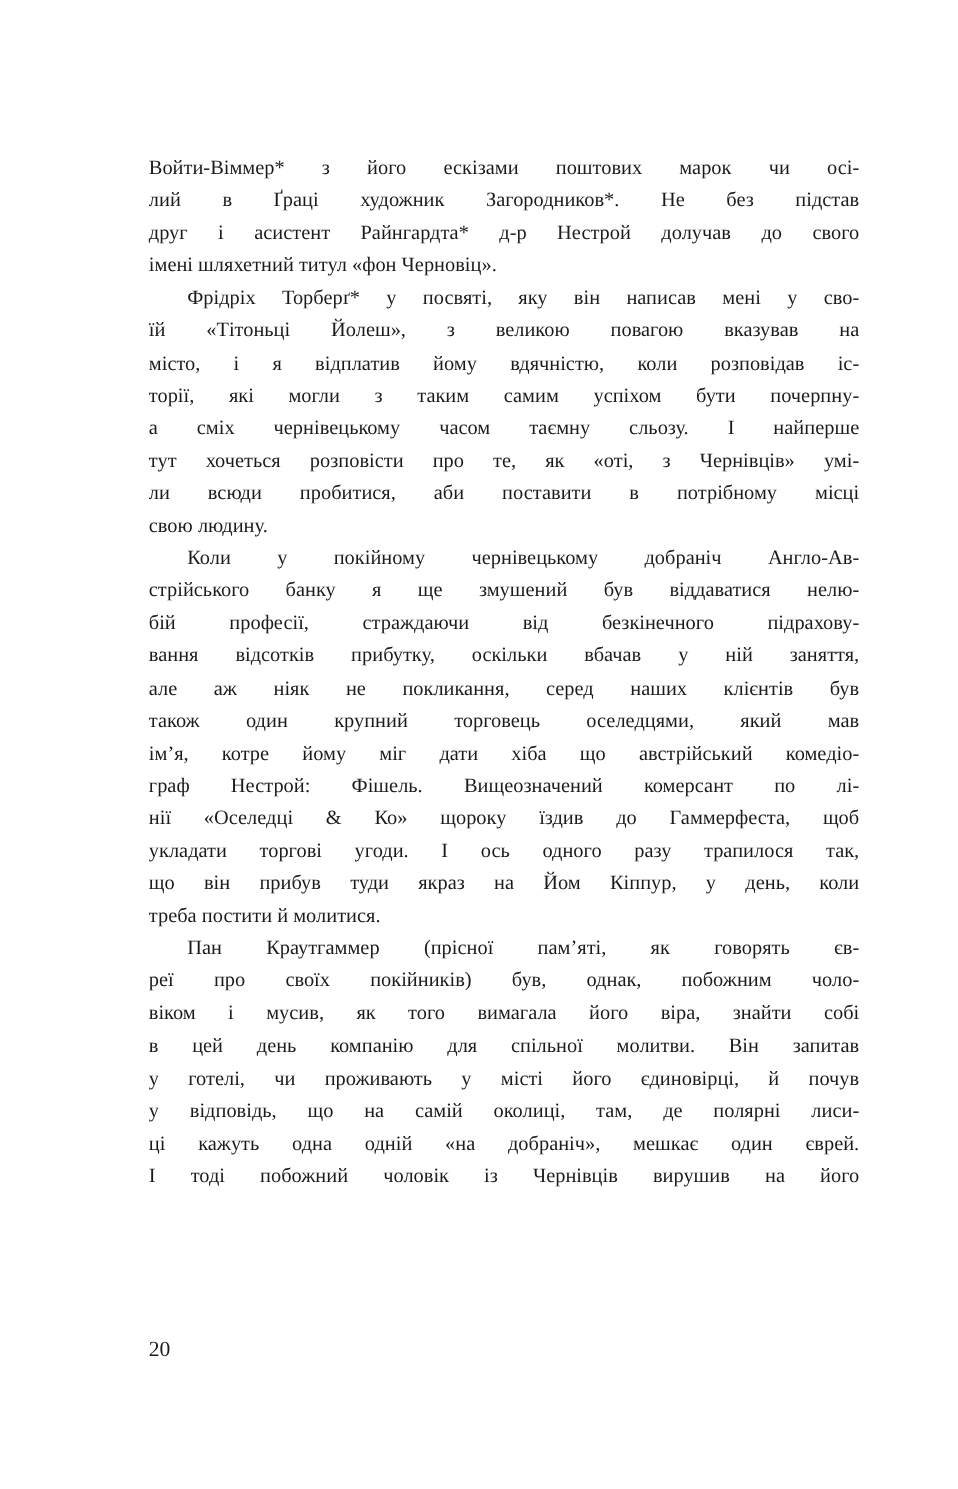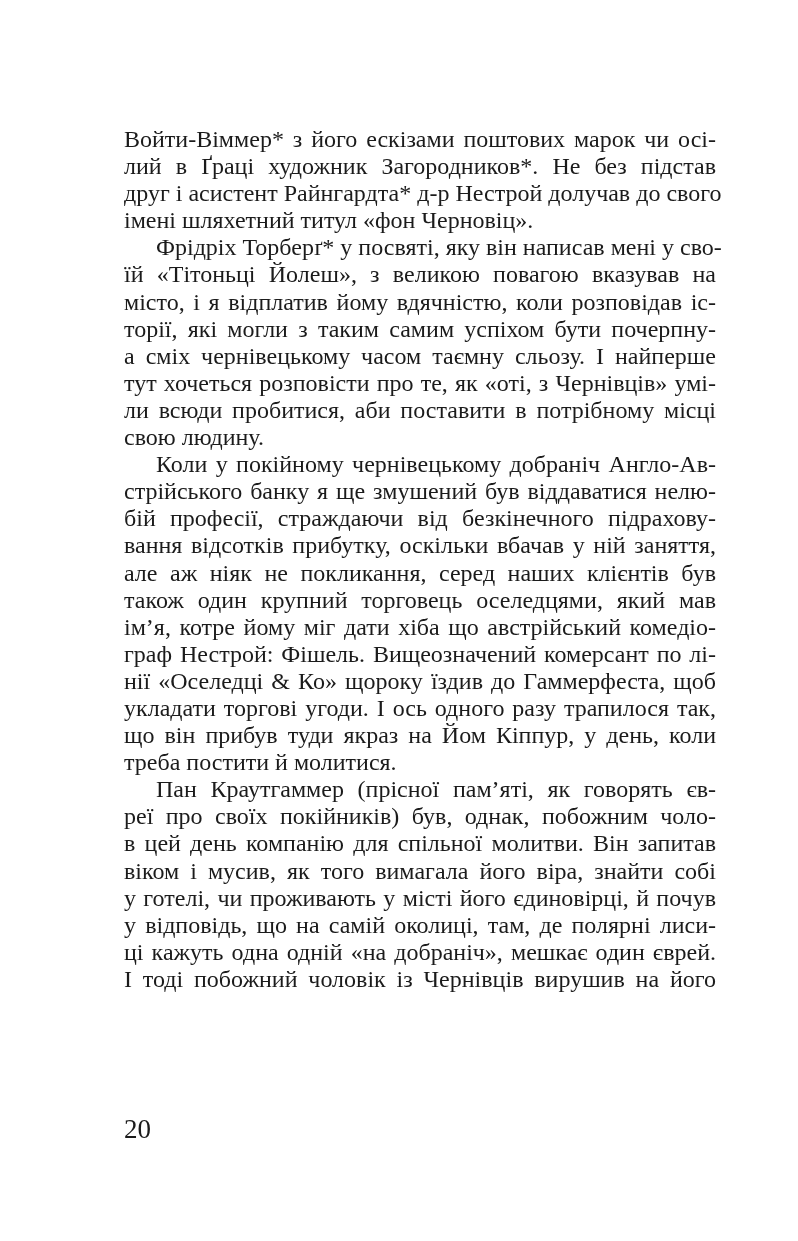--- a/index.html
+++ b/index.html
@@ -3,21 +3,21 @@
   <meta charset="utf-8">
   <style>
     html, body { margin: 0; padding: 0; background: #ffffff; }
     body { width: 798px; height: 1241px; position: relative; overflow: hidden; }
     .page {
       position: absolute;
       left: 124px;
       top: 126px;
       width: 592px;
       font-family: "Liberation Serif", "DejaVu Serif", serif;
-      font-size: 24px;
+      font-size: 17px;
       line-height: 27.1px;
       color: #1b1b1b;
     }
     .para {
       margin: 0;
       text-align: justify;
       text-align-last: left;
       hyphens: none;
     }
     .para .line {
@@ -26,21 +26,21 @@
       text-align-last: justify;
       white-space: nowrap;
     }
     .para .line.last { text-align-last: left; }
     .para.indent .line.first { text-indent: 32px; }
     .page-number {
       position: absolute;
       left: 124px;
       top: 1114px;
       font-family: "Liberation Serif", "DejaVu Serif", serif;
-      font-size: 27px;
+      font-size: 18px;
       color: #1b1b1b;
     }
   </style>
 </head>
 <body>
 
 <div class="page" id="page-body">
     <p class="para">
       <span class="line first">Войти-Віммер* з його ескізами поштових марок чи осі-</span>
       <span class="line">лий в Ґраці художник Загородников*. Не без підстав</span>
@@ -67,21 +67,21 @@
       <span class="line">ім’я, котре йому міг дати хіба що австрійський комедіо-</span>
       <span class="line">граф Нестрой: Фішель. Вищеозначений комерсант по лі-</span>
       <span class="line">нії «Оселедці &amp; Ко» щороку їздив до Гаммерфеста, щоб</span>
       <span class="line">укладати торгові угоди. І ось одного разу трапилося так,</span>
       <span class="line">що він прибув туди якраз на Йом Кіппур, у день, коли</span>
       <span class="line last">треба постити й молитися.</span>
     </p>
     <p class="para indent">
       <span class="line first">Пан Краутгаммер (прісної пам’яті, як говорять єв-</span>
       <span class="line">реї про своїх покійників) був, однак, побожним чоло-</span>
+      <span class="line">віком і мусив, як того вимагала його віра, знайти собі</span>
       <span class="line">в цей день компанію для спільної молитви. Він запитав</span>
-      <span class="line">віком і мусив, як того вимагала його віра, знайти собі</span>
       <span class="line">у готелі, чи проживають у місті його єдиновірці, й почув</span>
       <span class="line">у відповідь, що на самій околиці, там, де полярні лиси-</span>
       <span class="line">ці кажуть одна одній «на добраніч», мешкає один єврей.</span>
       <span class="line">І тоді побожний чоловік із Чернівців вирушив на його</span>
     </p>
   </div>
 <div class="page-number">20</div>
 
 </body></html>

